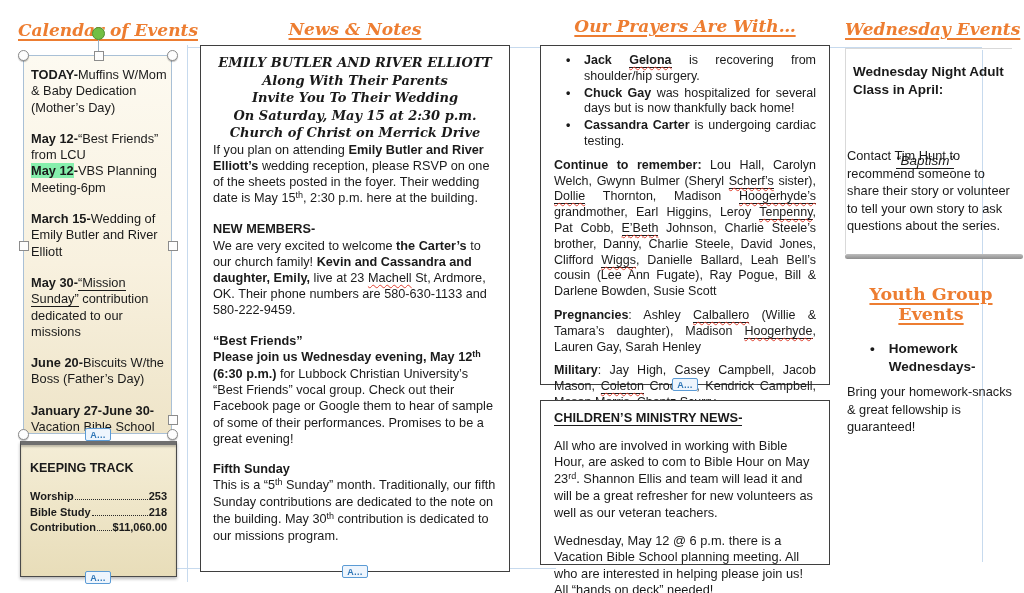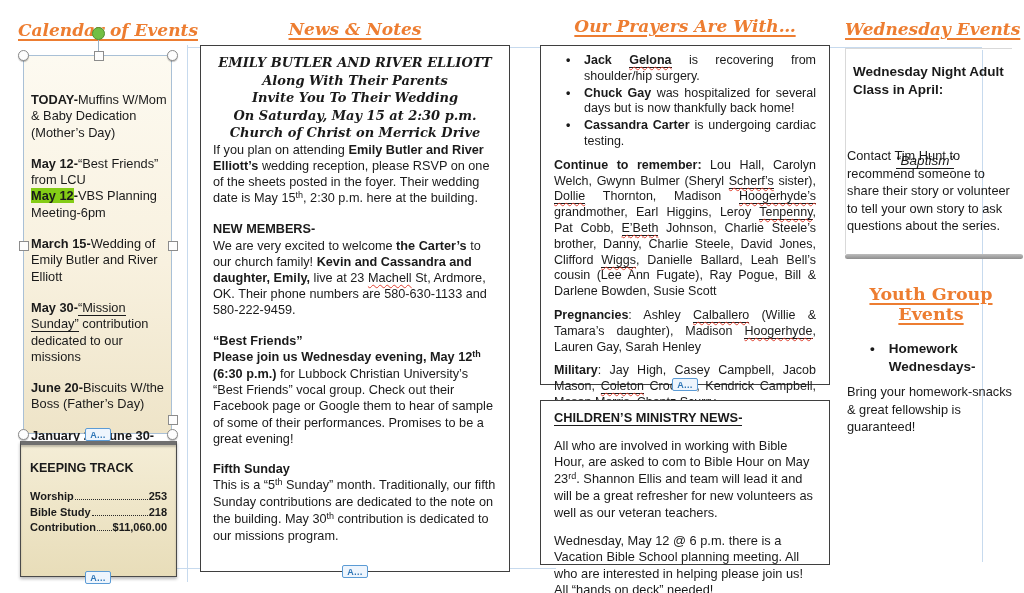--- a/index.html
+++ b/index.html
@@ -32,41 +32,41 @@
   .h-s{width:8px;height:8px;background:#fdfdfd;border:1.5px solid #8c8c8c;z-index:4;}
   .h-rot{width:11px;height:11px;border-radius:50%;background:#71bf44;border:1.5px solid #4f8f33;z-index:4;}
   .connector{width:1px;background:#9ab0c4;z-index:3;}
   
   .aicon{
     width:26px;height:13px;background:#eef5fd;border:1.5px solid #5b9bd5;border-radius:2px;
     color:#2e75b6;font-size:9px;font-weight:bold;text-align:center;line-height:12px;
     z-index:6;box-sizing:border-box;
   }
   
-  .cal-text{font-size:12.8px;line-height:16.3px;margin-top:25px;}
+  .cal-text{font-size:12.8px;line-height:16.3px;}
   .cal-text .evt{margin-bottom:15px;}
   
   .kt-box{
     background:linear-gradient(180deg,#f4edd6,#e8ddb9);
     border:1.5px solid #4a4a4a;border-top:4px solid #6f6f6f;
     box-shadow:0 2px 3px rgba(0,0,0,.28), inset 0 2px 2px rgba(0,0,0,.22);
     z-index:2;box-sizing:border-box;padding:16px 9px 0 9px;
   }
   .kt-title{font-size:12.5px;font-weight:bold;margin-bottom:14px;}
   .kt-row{display:flex;align-items:baseline;font-size:11px;font-weight:bold;line-height:15.5px;}
   .kt-dots{flex:1;border-bottom:1.6px dotted #2a2a2a;margin:0 1px 3px 1px;min-width:8px;}
   
   .b{font-weight:bold;}
   .i{font-style:italic;}
   .u{border-bottom:1px solid #1a1a1a;}
   .sq{text-decoration:underline;text-decoration-style:wavy;text-decoration-color:#e0402f;
       text-decoration-thickness:1.1px;text-underline-offset:2px;text-decoration-skip-ink:none;}
   .u.sq{border-bottom:1px solid #1a1a1a;}
   .sup{font-size:9px;position:relative;top:-4px;}
-  .hl{background:#84cc16;}
+  .hl{background:#86efac;}
   
   .news-content{padding:8px 12px;font-size:12.7px;line-height:16.2px;}
   .script-line{
     font-family:"DejaVu Serif",serif;font-style:italic;font-weight:600;
     font-size:13px;line-height:17.5px;text-align:center;
   }
   .news-p{margin-top:0;margin-bottom:0;}
   .spacer14{height:14px;}
   .spacer8{height:8px;}
   .centered{text-align:center;margin-top:46px;}

